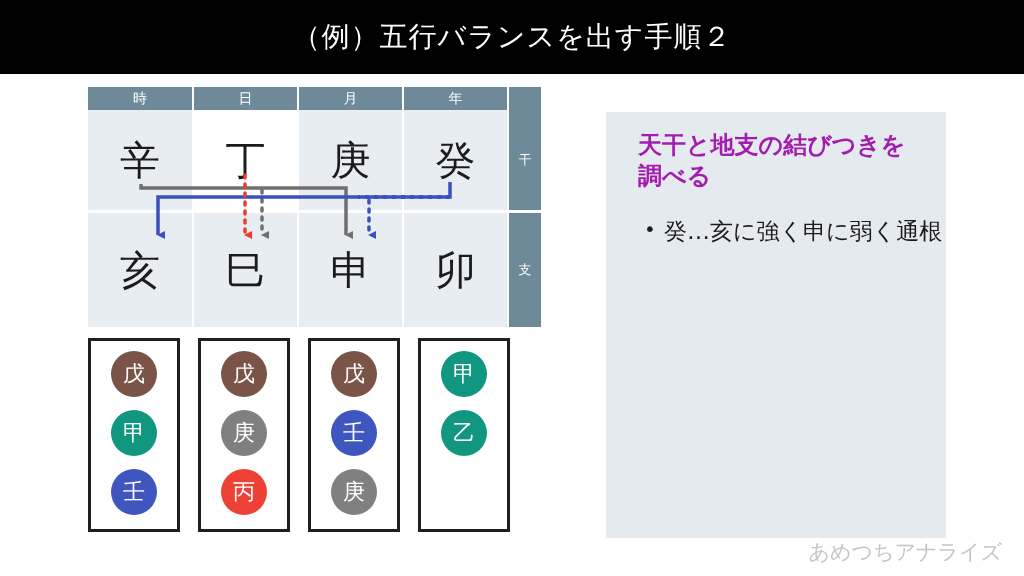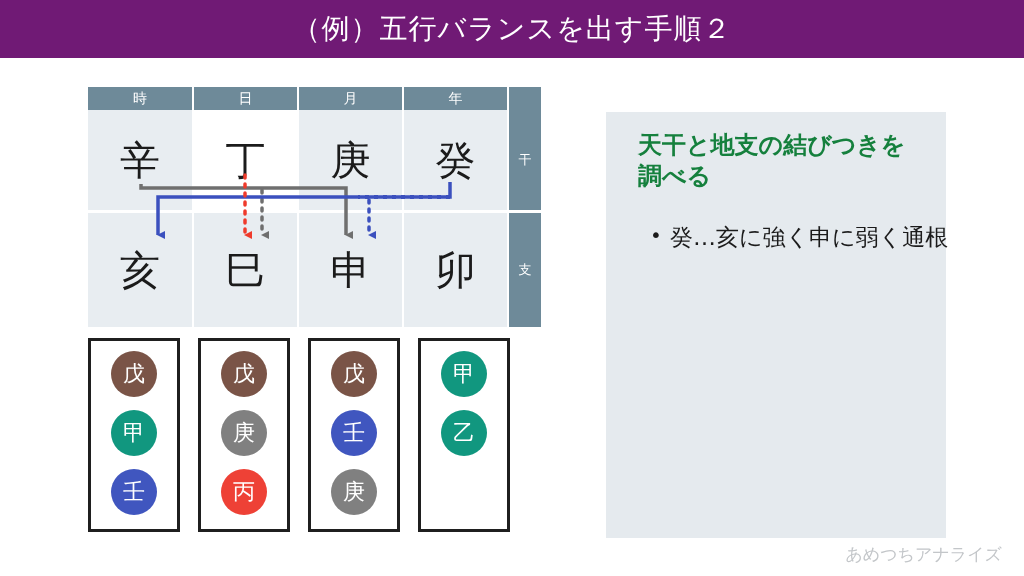--- a/index.html
+++ b/index.html
@@ -13,22 +13,22 @@
     background: #ffffff;
     font-family: "DejaVu Sans", "Liberation Sans", sans-serif;
     overflow: hidden;
     position: relative;
   }
 
   
   #title-bar {
     position: absolute;
     left: 0; top: 0;
-    width: 1024px; height: 58px;
-    background: #701a75;
+    width: 1024px; height: 74px;
+    background: #000000;
     display: flex;
     align-items: center;
     justify-content: center;
   }
   #title-text {
     color: #ffffff;
     font-size: 28px;
     letter-spacing: 1px;
     font-weight: 400;
     white-space: nowrap;
@@ -125,30 +125,30 @@
   #side-panel {
     position: absolute;
     left: 606px; top: 112px;
     width: 340px; height: 426px;
     background: #e5eaee;
   }
   #side-heading {
     position: absolute;
     left: 32px; top: 18px;
     width: 280px;
-    color: #15803d;
+    color: #a21caf;
     font-size: 24px;
     font-weight: bold;
     line-height: 1.28;
   }
   #side-list {
     position: absolute;
     left: 26px; top: 96px;
     width: 300px;
-    margin: 14px;
+    margin: 8px;
     padding: 0 0 0 24px;
     list-style: none;
   }
   #side-list li {
     position: relative;
     color: #1b1b1b;
     font-size: 23px;
     line-height: 1.32;
     margin-bottom: 22px;
   }
@@ -158,21 +158,21 @@
     left: -20px;
     top: 0;
     font-size: 20px;
     color: #1b1b1b;
   }
 
   #watermark {
     position: absolute;
     right: 22px; bottom: 10px;
     color: #c3c6c9;
-    font-size: 17px;
+    font-size: 21px;
   }
 </style>
 </head>
 <body>
 
 <div id="title-bar">
   <div id="title-text">（例）五行バランスを出す手順２</div>
 </div>
 
 <div id="pillar-table">

